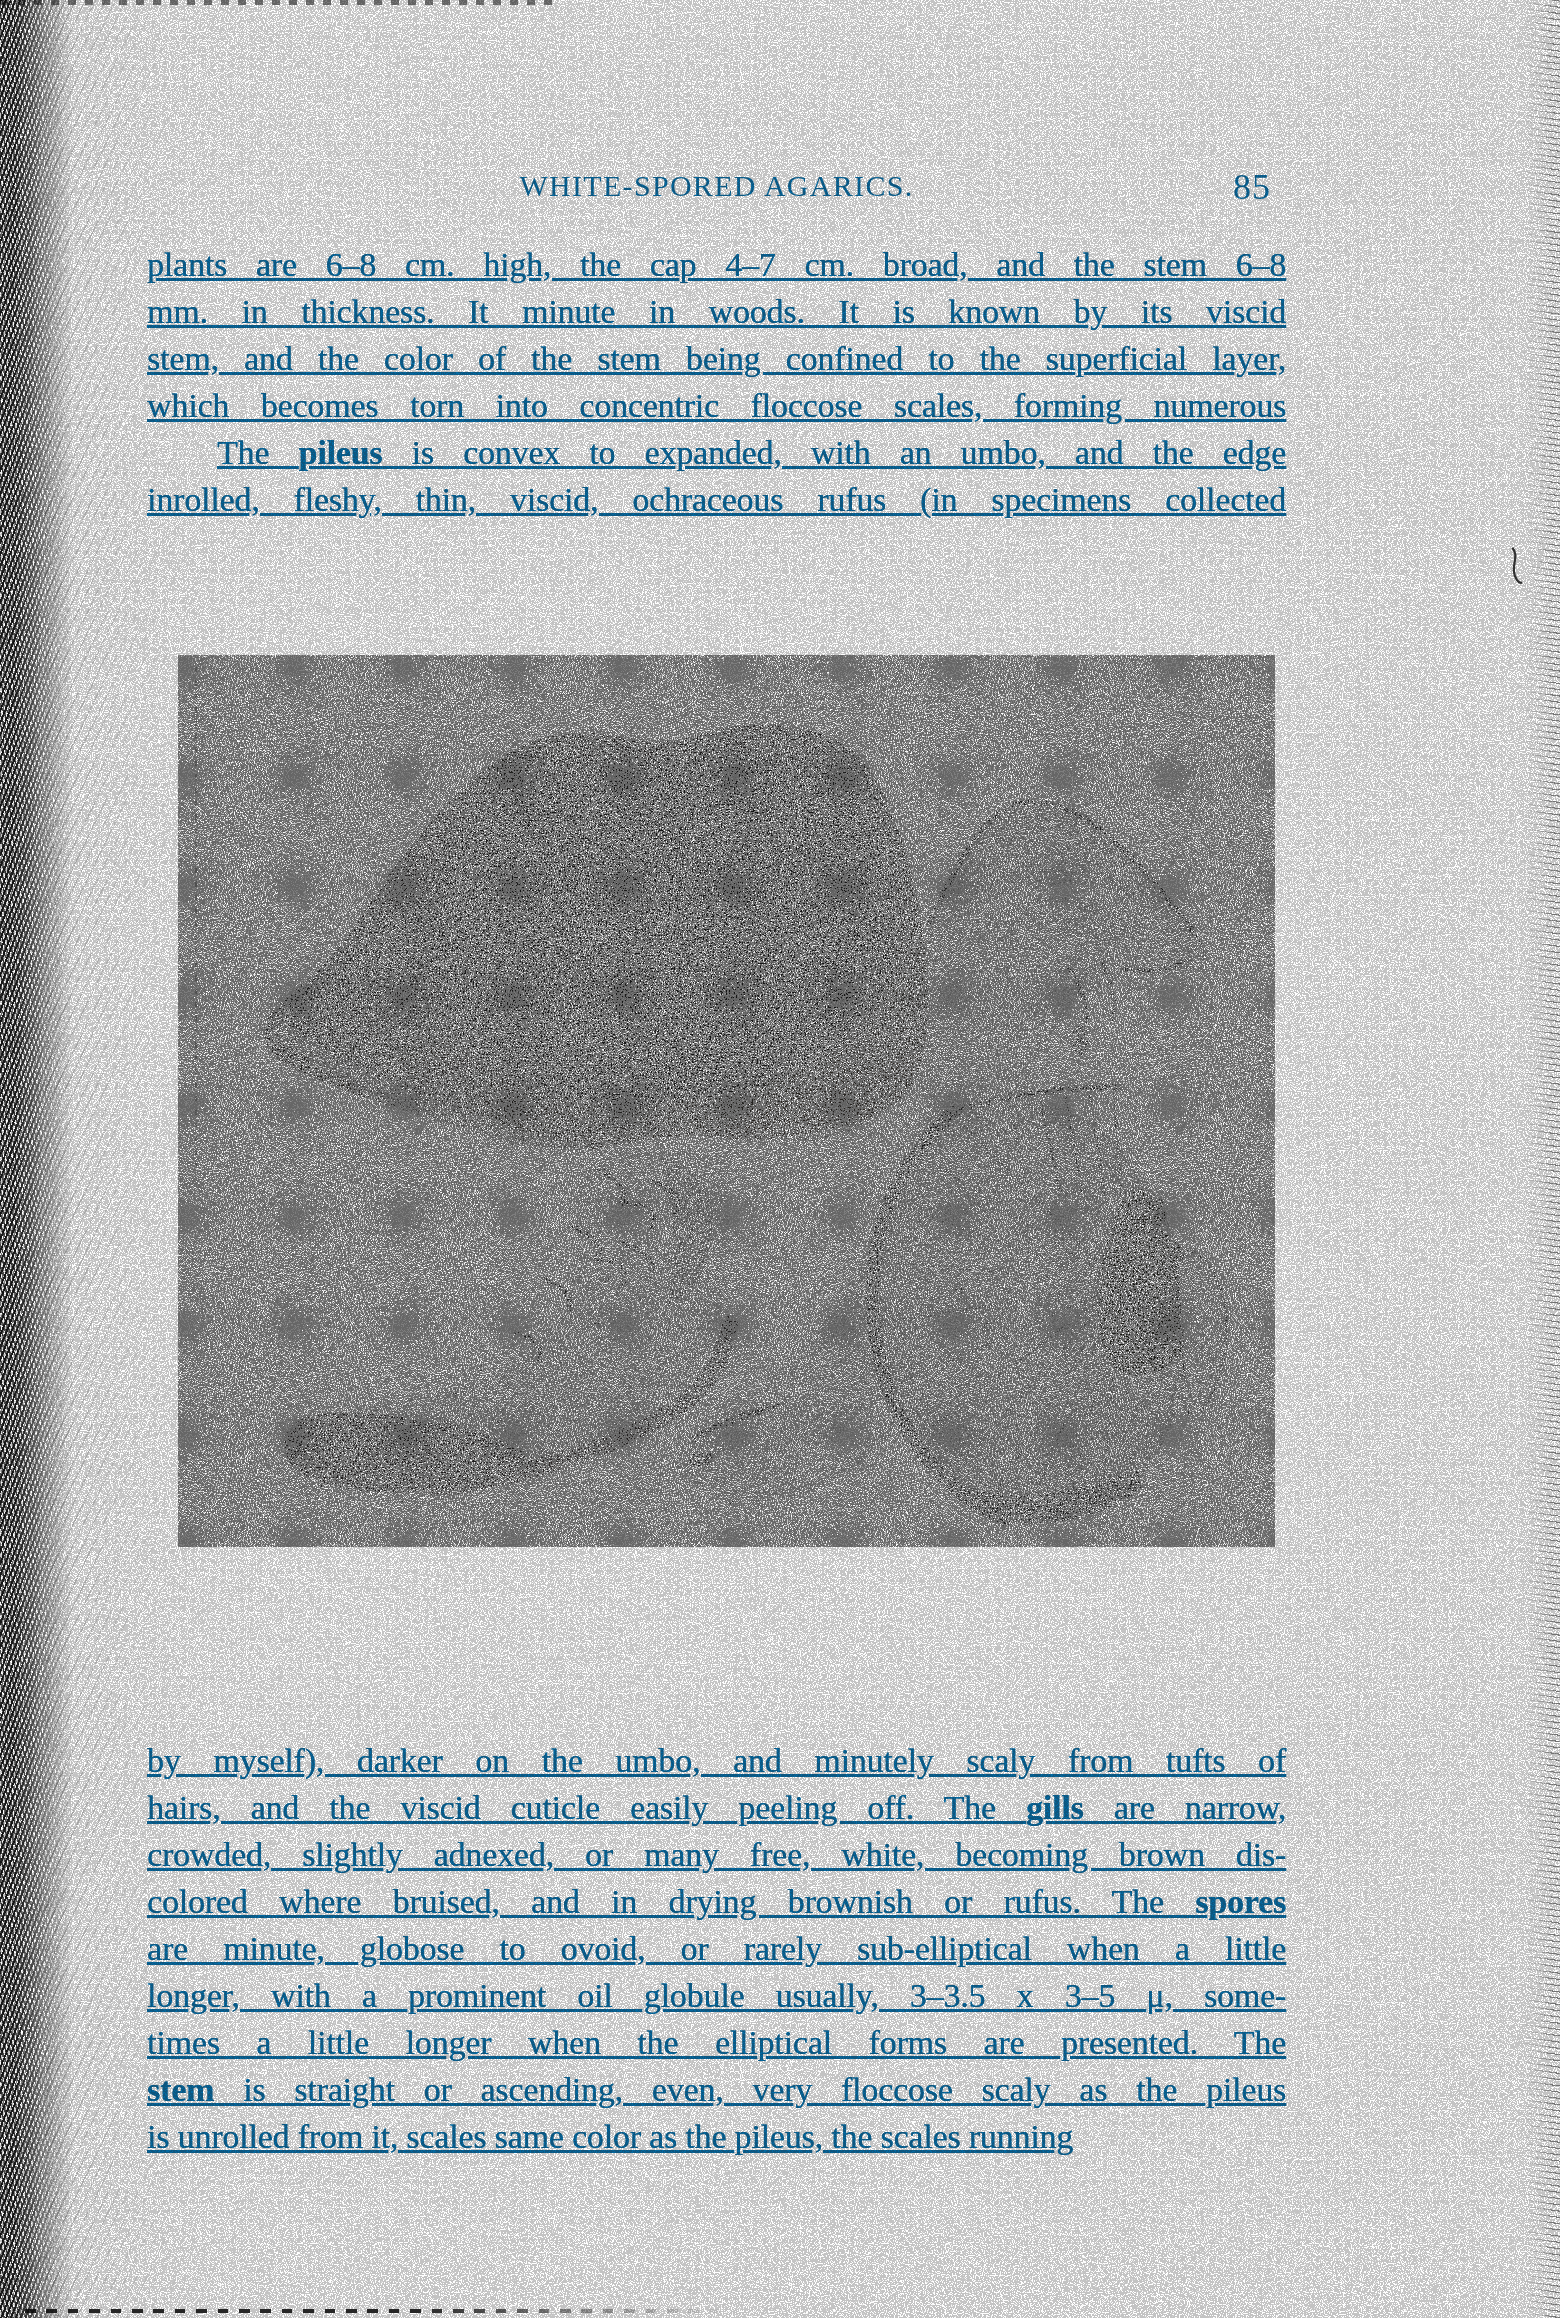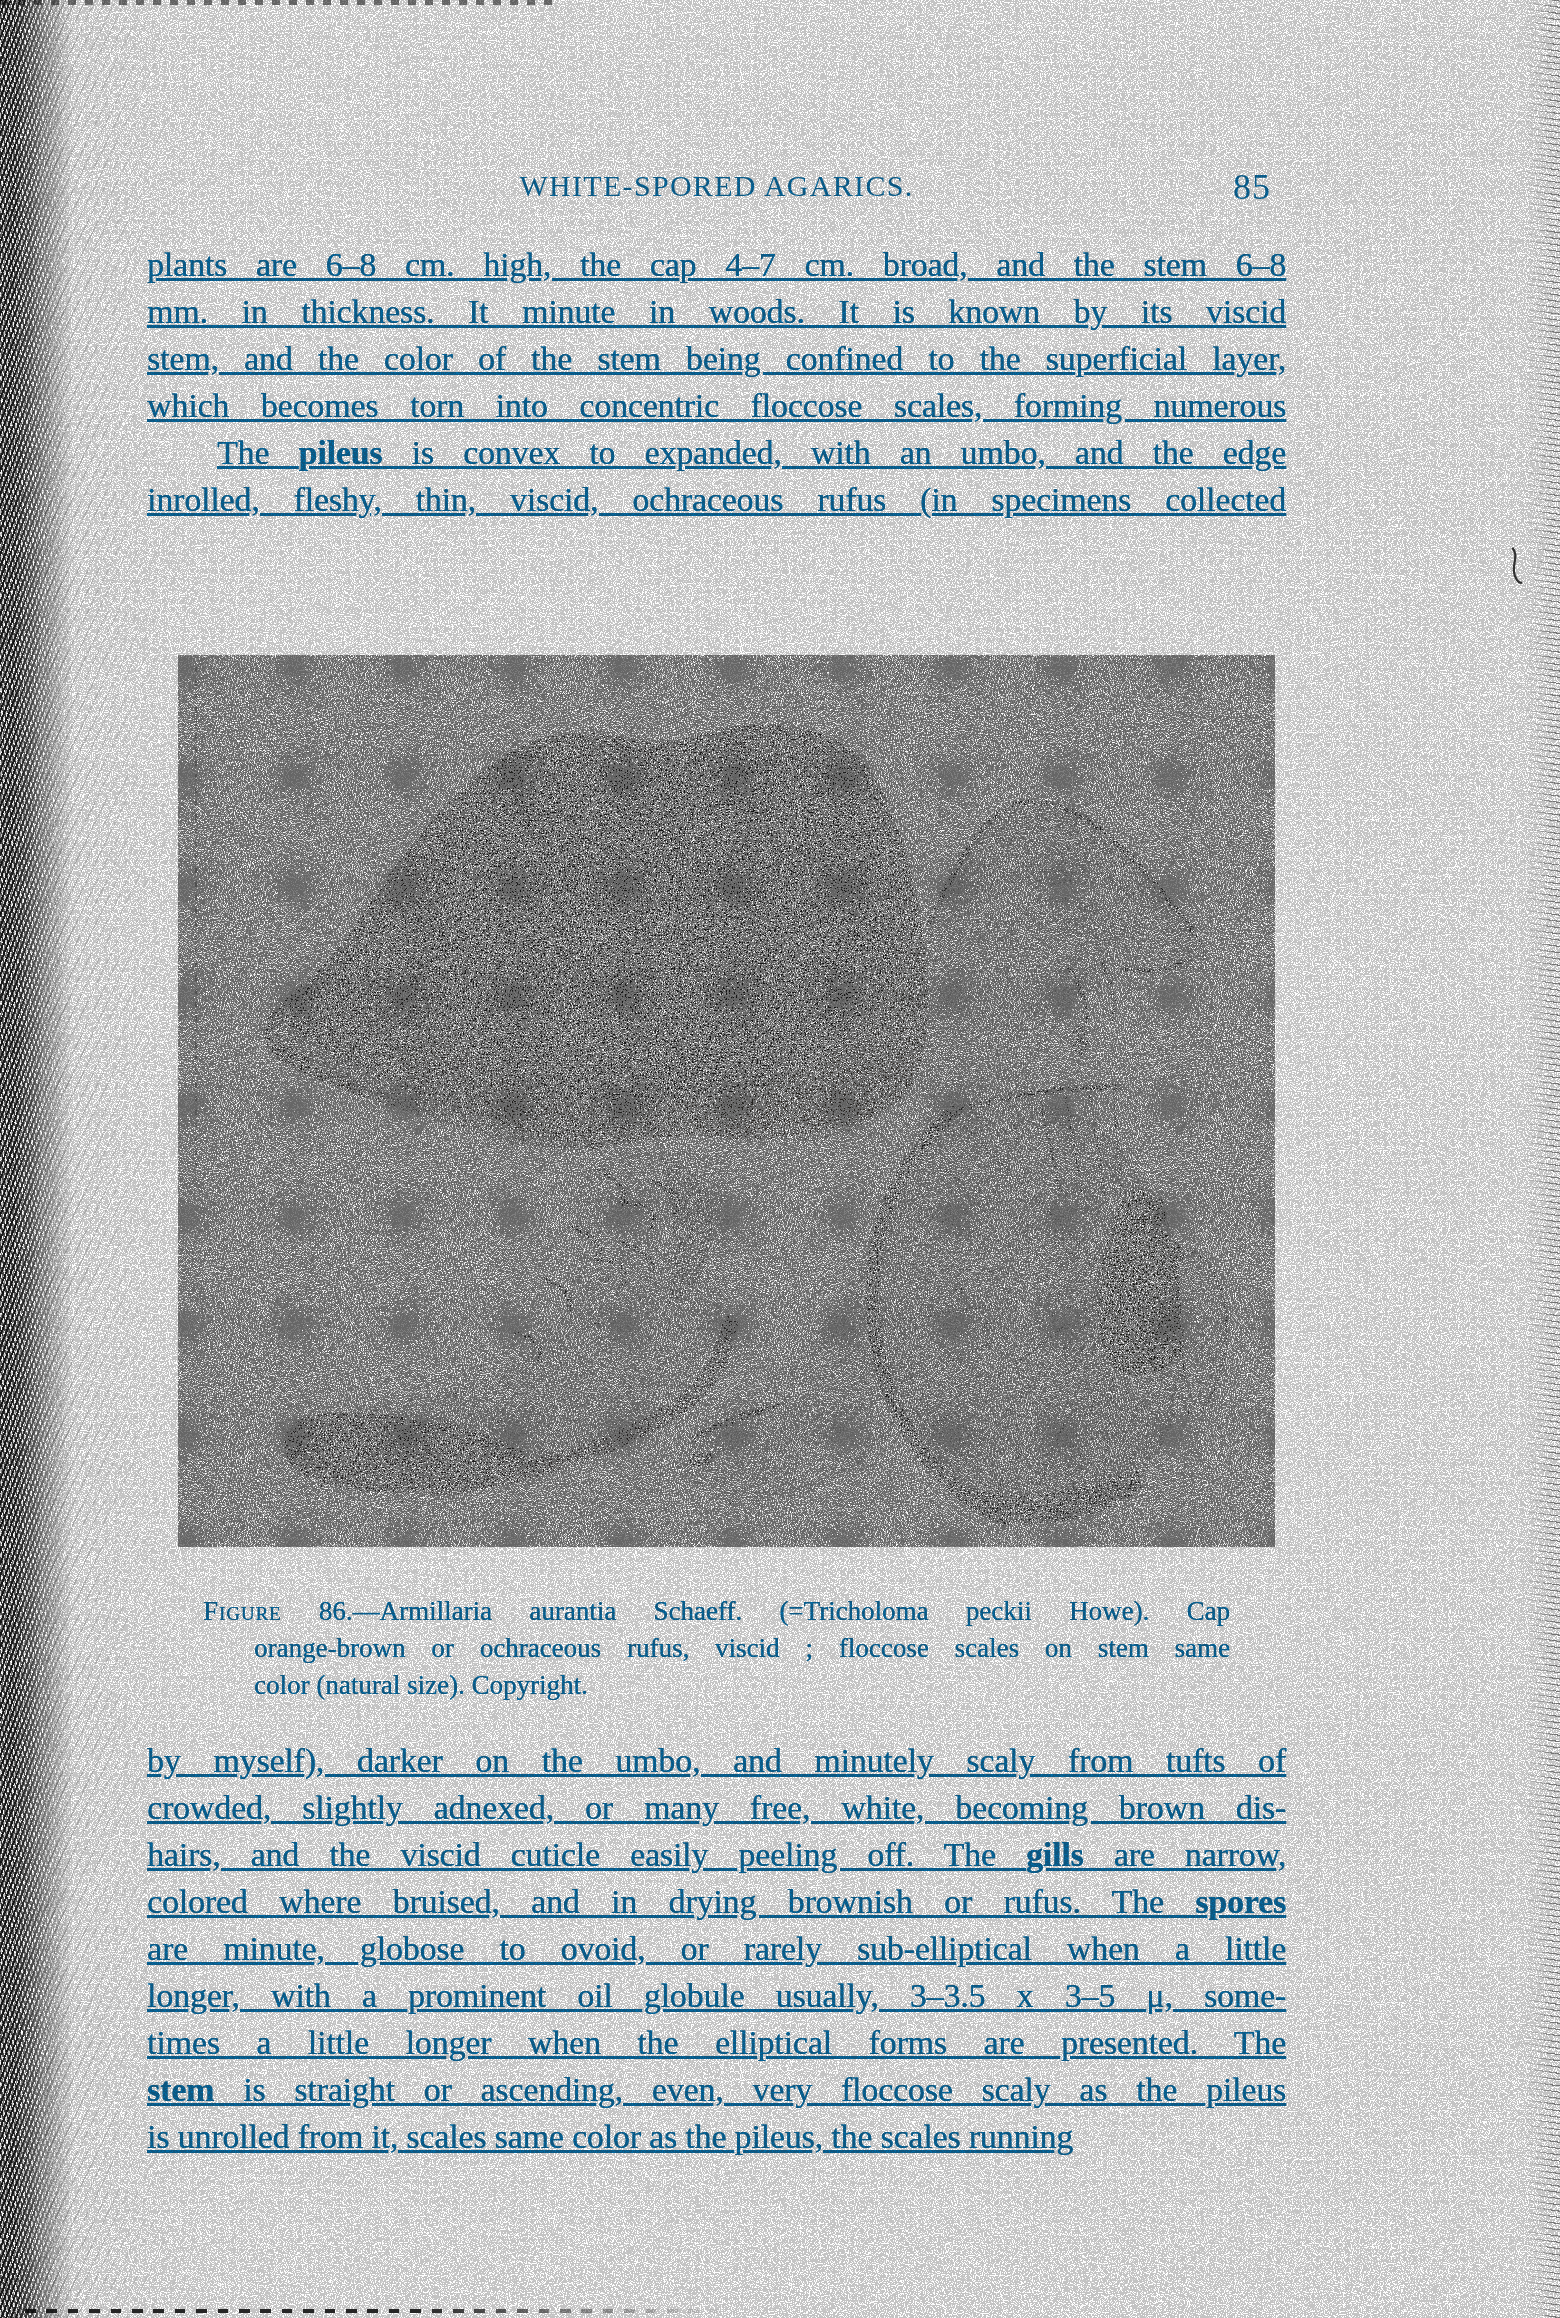--- a/index.html
+++ b/index.html
@@ -254,33 +254,26 @@
              C 1028,795 1028,762 1032,735 C 1036,706 1048,668 1066,640 Z"></path>
         <path fill="#141210" d="M 1094,648 C 1104,632 1116,624 1122,636 C 1126,650 1114,666 1100,670 Z"></path>
         <path fill="#d2d2d2" stroke="#222222" stroke-width="3" d="M 1142,692 C 1162,702 1174,732 1172,770 C 1170,810 1154,850 1130,872
              C 1118,880 1110,872 1112,855 C 1118,820 1122,770 1124,730 C 1125,710 1130,697 1142,692 Z"></path>
       </g>
     </g>
 
     <rect x="0" y="0" width="1230" height="1000" fill="none" filter="url(#dk)" opacity="0.7"></rect>
   </svg>
 
-  <div class="caption">
-    <div class="cap-line j">
-      <span class="sc">Figure</span><span> 86.—Armillaria aurantia Schaeff. (=Tricholoma peckii Howe).  Cap</span>
-    </div>
-    <div class="cap-line j pad">orange-brown or ochraceous rufus, viscid ; floccose scales on stem same</div>
-    <div class="cap-line pad">color (natural size).   Copyright.</div>
-  </div>
 
   <div class="textblock" id="text-bottom">
     <div>
         <div class="line"><span>by myself), darker on the umbo, and minutely scaly from tufts of</span></div>
+        <div class="line"><span>hairs, and the viscid cuticle easily peeling off.  The </span><b>gills</b><span> are narrow,</span></div>
         <div class="line"><span>crowded, slightly adnexed, or many free, white, becoming brown dis-</span></div>
-        <div class="line"><span>hairs, and the viscid cuticle easily peeling off.  The </span><b>gills</b><span> are narrow,</span></div>
         <div class="line"><span>colored where bruised, and in drying brownish or rufus.   The </span><b>spores</b></div>
         <div class="line"><span>are minute, globose to ovoid, or rarely sub-elliptical when a little</span></div>
         <div class="line"><span>longer, with a prominent oil globule usually, 3–3.5 x 3–5 μ, some-</span></div>
         <div class="line"><span>times a little longer when the elliptical forms are presented.  The</span></div>
         <div class="line"><b>stem</b><span> is straight or ascending, even, very floccose scaly as the pileus</span></div>
         <div class="line last"><span>is unrolled from it, scales same color as the pileus, the scales running</span></div>
       </div>
   </div>
 
   <svg class="page-noise" viewBox="0 0 1750 2600" preserveAspectRatio="none">

